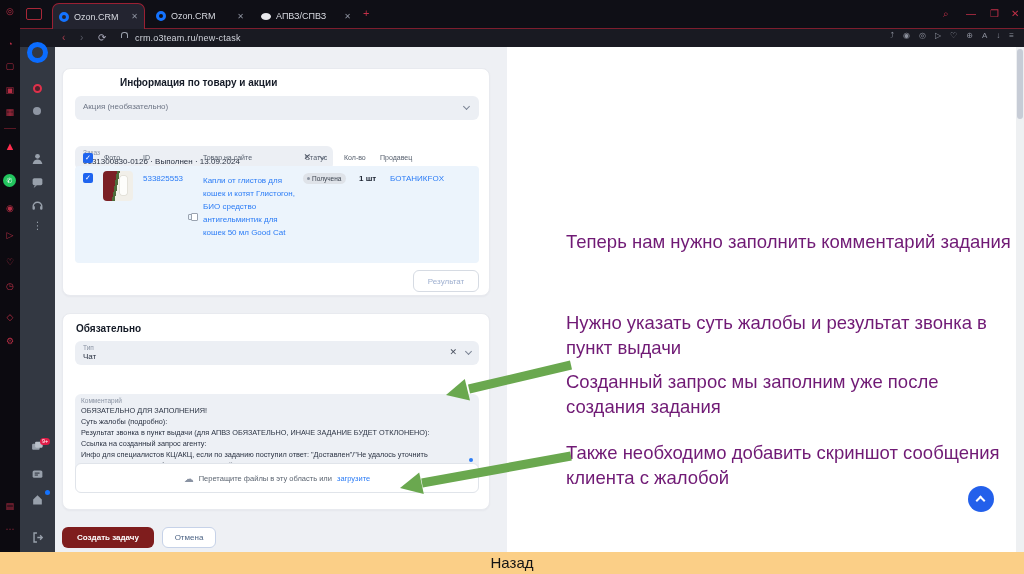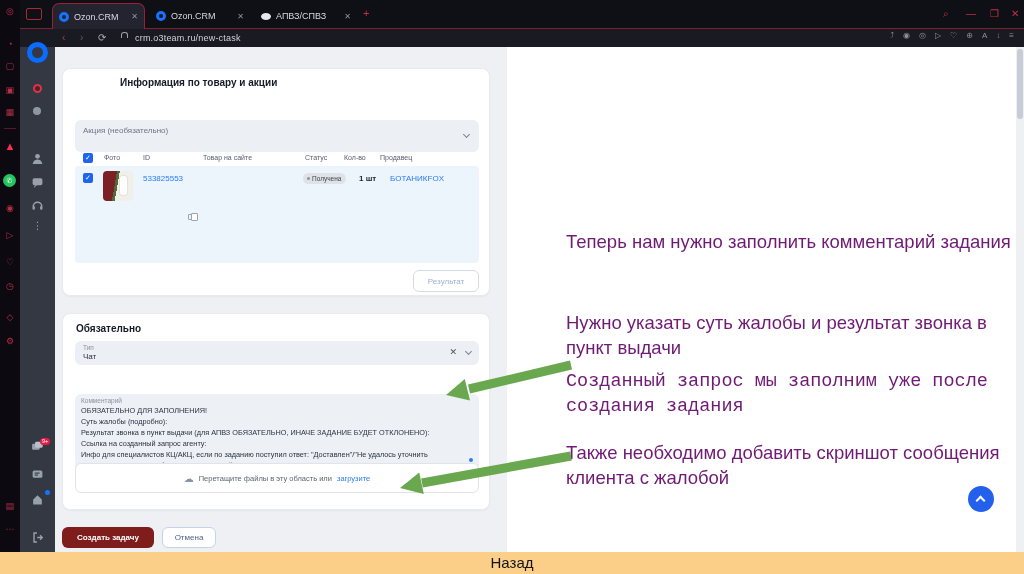--- a/index.html
+++ b/index.html
@@ -212,21 +212,21 @@
       </svg>
   </span>
 </div>
 
 <div id="page" class="abs">
   <div id="form-col" class="abs"></div>
 
 
   <div id="card1" class="abs card">
     <div class="abs card-title" style="left:13px; top:8px;padding-left:44px;">Информация по товару и акции</div>
-    <div class="abs sel" style="left:12px; top:27px; width:404px; height:32px;margin-top:24px;">
+    <div class="abs sel" style="left:12px; top:27px; width:404px; height:24px;">
       <span class="abs ph" style="left:8px; top:6px;">Акция (необязательно)</span>
       <span class="chev" style="right:10px;"></span>
     </div>
     <div class="abs sel" style="left:12px; top:53px; width:258px; height:24px;">
       <span class="abs lbl" style="left:8px; top:3px;">Заказ</span>
       <span class="abs val" style="left:8px; top:11px;">0131300830-0126 · Выполнен · 13.09.2024</span>
       <span class="clr" style="right:22px;">✕</span>
       <span class="chev" style="right:8px;"></span>
     </div>
     <div class="abs sel" style="left:278px; top:53px; width:138px; height:24px;">
@@ -241,20 +241,21 @@
     <span class="abs thead" style="left:80px; top:85px;">ID</span>
     <span class="abs thead" style="left:140px; top:85px;">Товар на сайте</span>
     <span class="abs thead" style="left:242px; top:85px;">Статус</span>
     <span class="abs thead" style="left:281px; top:85px;">Кол-во</span>
     <span class="abs thead" style="left:317px; top:85px;">Продавец</span>
 
     <div class="abs rowbg" style="left:12px; top:97px; width:404px; height:97px;">
       <span class="abs cbx" style="left:8px; top:7px;">✓</span>
       <div class="abs photo" style="left:28px; top:5px;"></div>
       <span class="abs link" style="left:68px; top:8px; font-size:8px;">533825553</span><span class="abs copy-ic" style="left:110px; top:10px;"></span>
+      <span class="abs link" style="left:128px; top:8px; width:98px; font-size:8px; line-height:13px;">Капли от глистов для кошек и котят Глистогон, БИО средство антигельминтик для кошек 50 мл Good Cat</span>
       <span class="abs pill" style="left:228px; top:7px;">
           <i></i>
           <span>Получена</span>
         </span>
       <span class="abs" style="left:284px; top:8px; font-size:8px; font-weight:bold; color:#1d2432;">1 шт</span>
       <span class="abs link" style="left:315px; top:8px; font-size:8px;">БОТАНИКFOX</span>
     </div>
 
     <div class="abs sel" style="left:12px; top:201px; width:330px; height:22px;">
       <span class="abs ph" style="left:8px; top:7px;">Товар без заказа (необязательно)</span>
@@ -294,21 +295,21 @@
   <div id="scrolltop" class="abs">
       <span></span>
     </div>
 </div>
 
 <div id="scrollbar" class="abs"></div>
 <div id="scroll-thumb" class="abs"></div>
 
 <div class="abs anno" style="top:229px;">Теперь нам нужно заполнить комментарий задания</div>
 <div class="abs anno" style="top:310px;">Нужно указать суть жалобы и результат звонка в пункт выдачи</div>
-<div class="abs anno" style="top:369px;font-family:Liberation Mono, monospace;">Созданный запрос мы заполним уже после создания задания</div>
+<div class="abs anno" style="top:369px;">Созданный запрос мы заполним уже после создания задания</div>
 <div class="abs anno" style="top:440px;">Также необходимо добавить скриншот сообщения клиента с жалобой</div>
 
 <svg class="abs arrow-svg" style="left:438px; top:358px;" width="135" height="48">
   <line x1="133" y1="7" x2="31" y2="31" stroke="#6aa84f" stroke-width="9"></line>
   <polygon points="8,37 26.8,21.1 32,42.5" fill="#6aa84f"></polygon>
 </svg>
 <svg class="abs arrow-svg" style="left:393px; top:450px;" width="182" height="48">
   <line x1="178" y1="6" x2="29" y2="33" stroke="#6aa84f" stroke-width="9"></line>
   <polygon points="7,38 26.2,22.5 30.8,44.1" fill="#6aa84f"></polygon>
 </svg>

